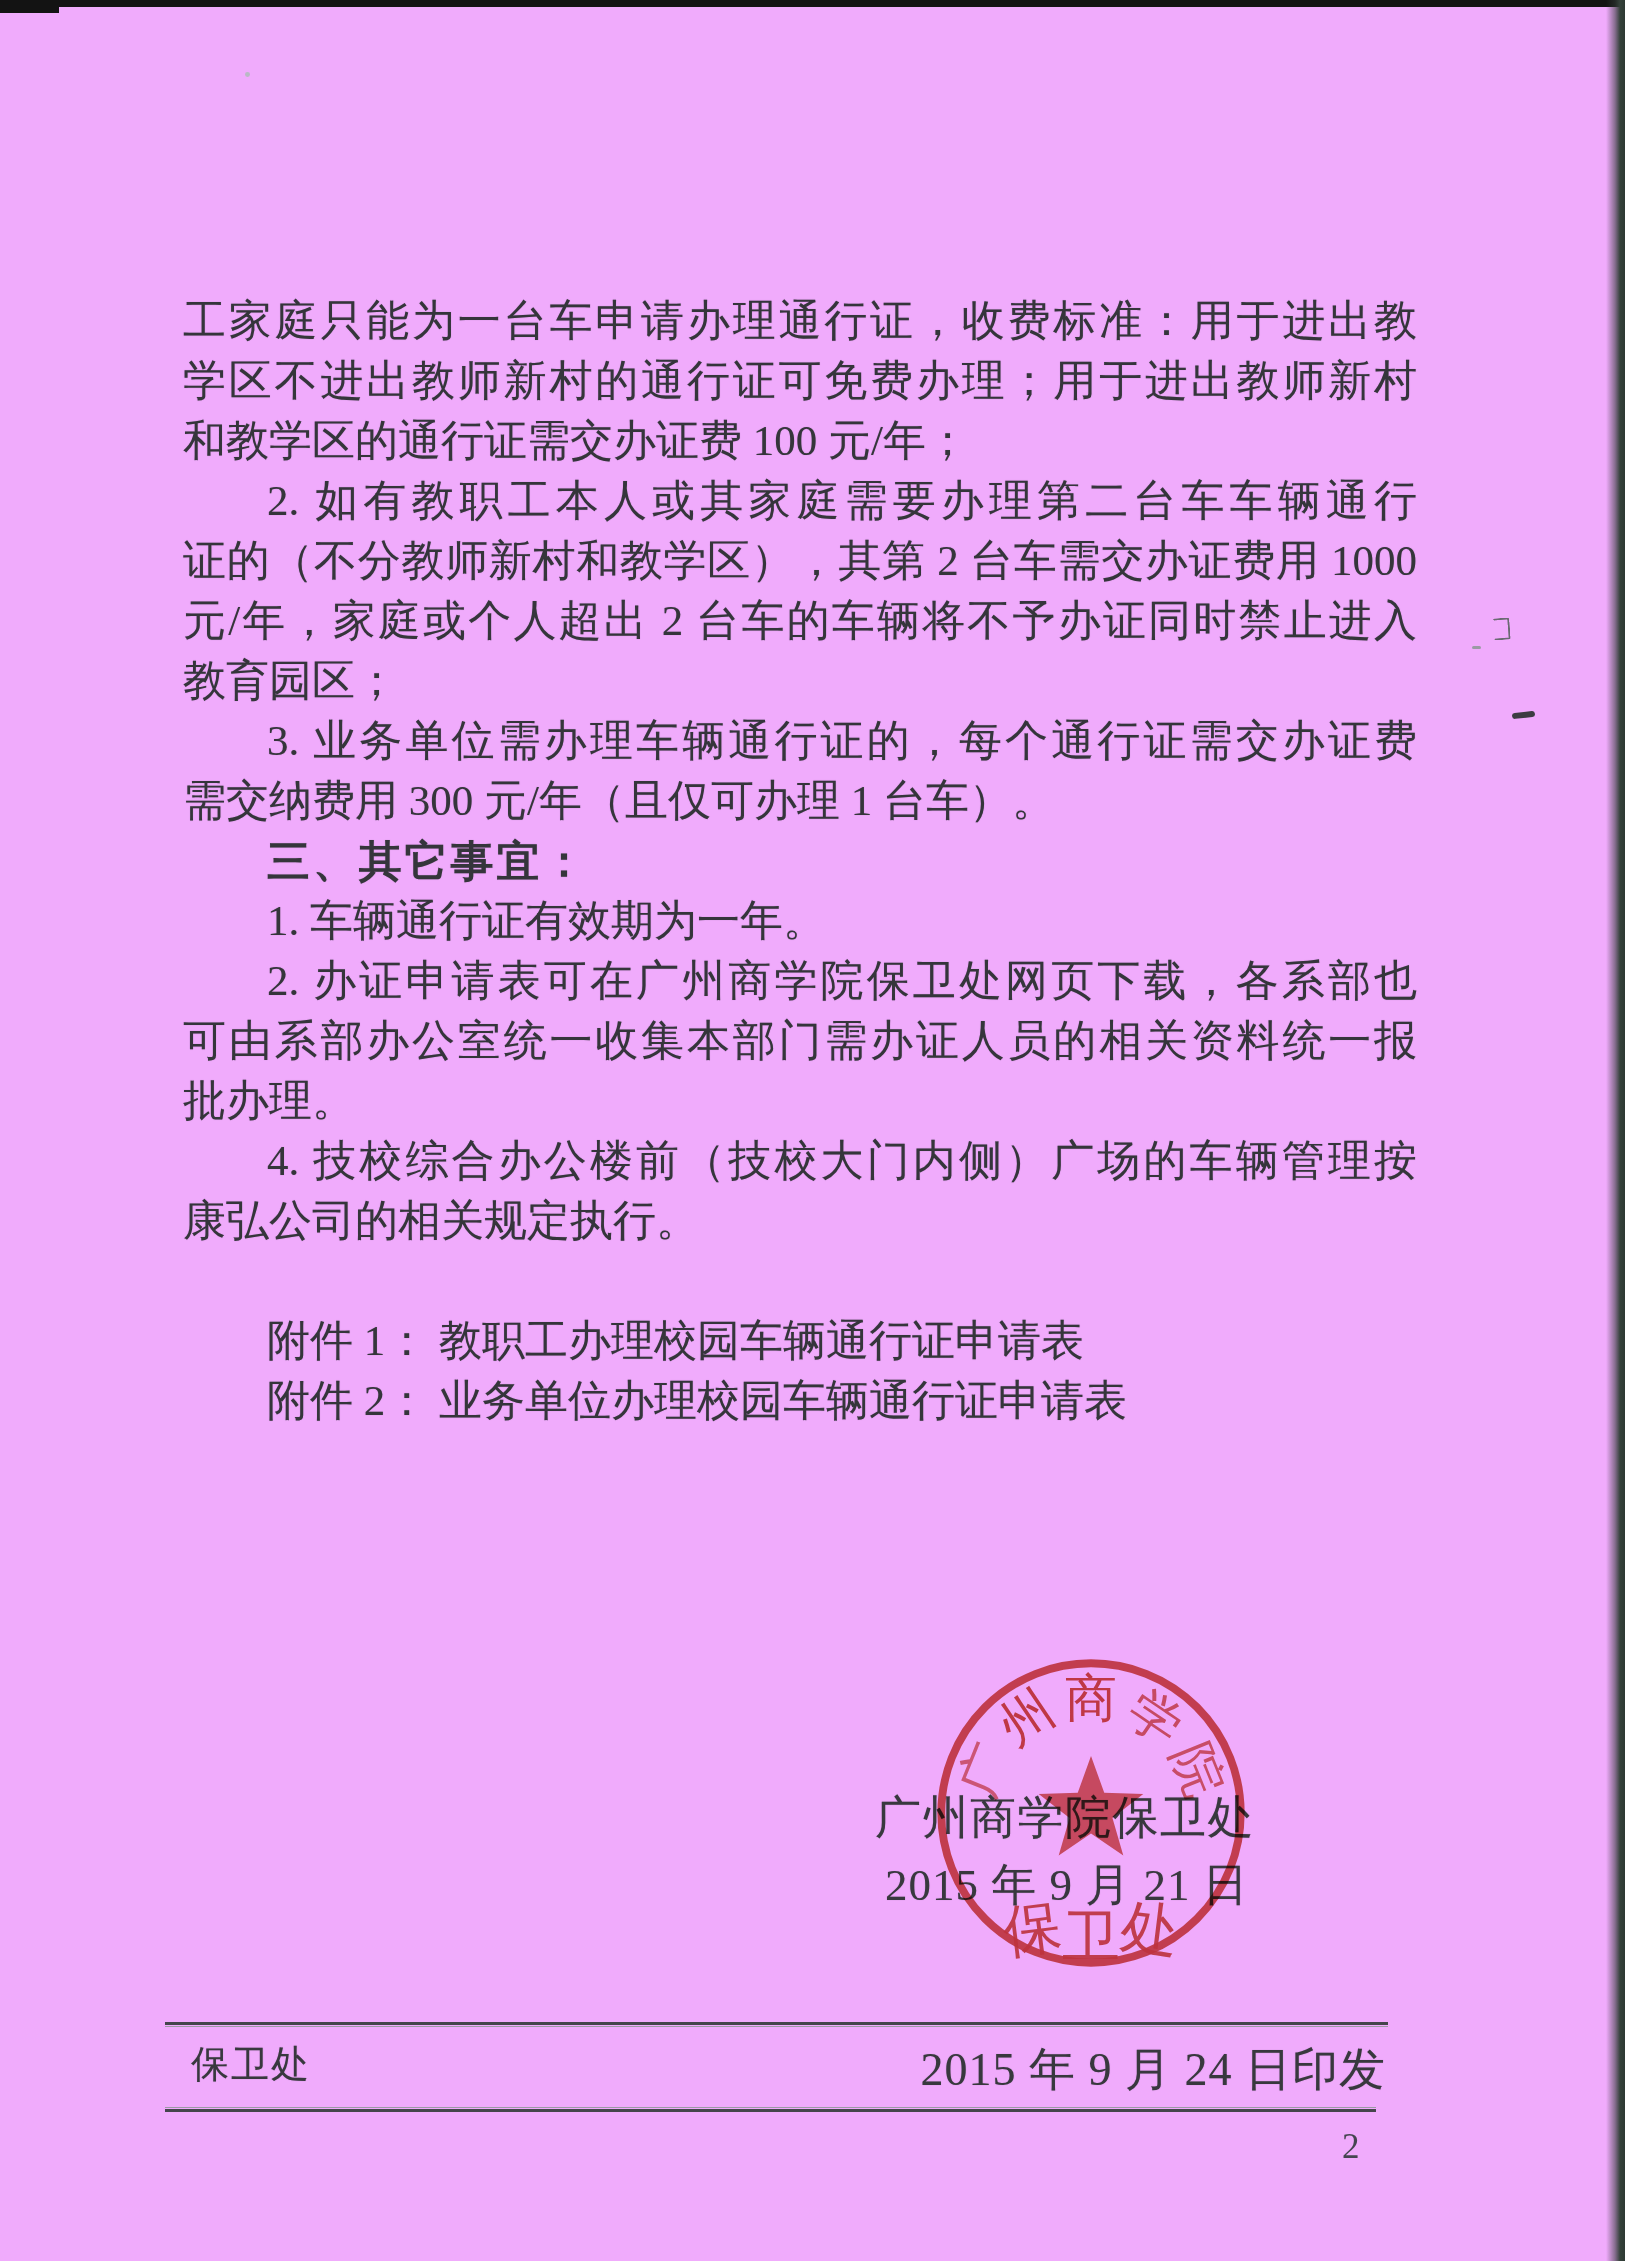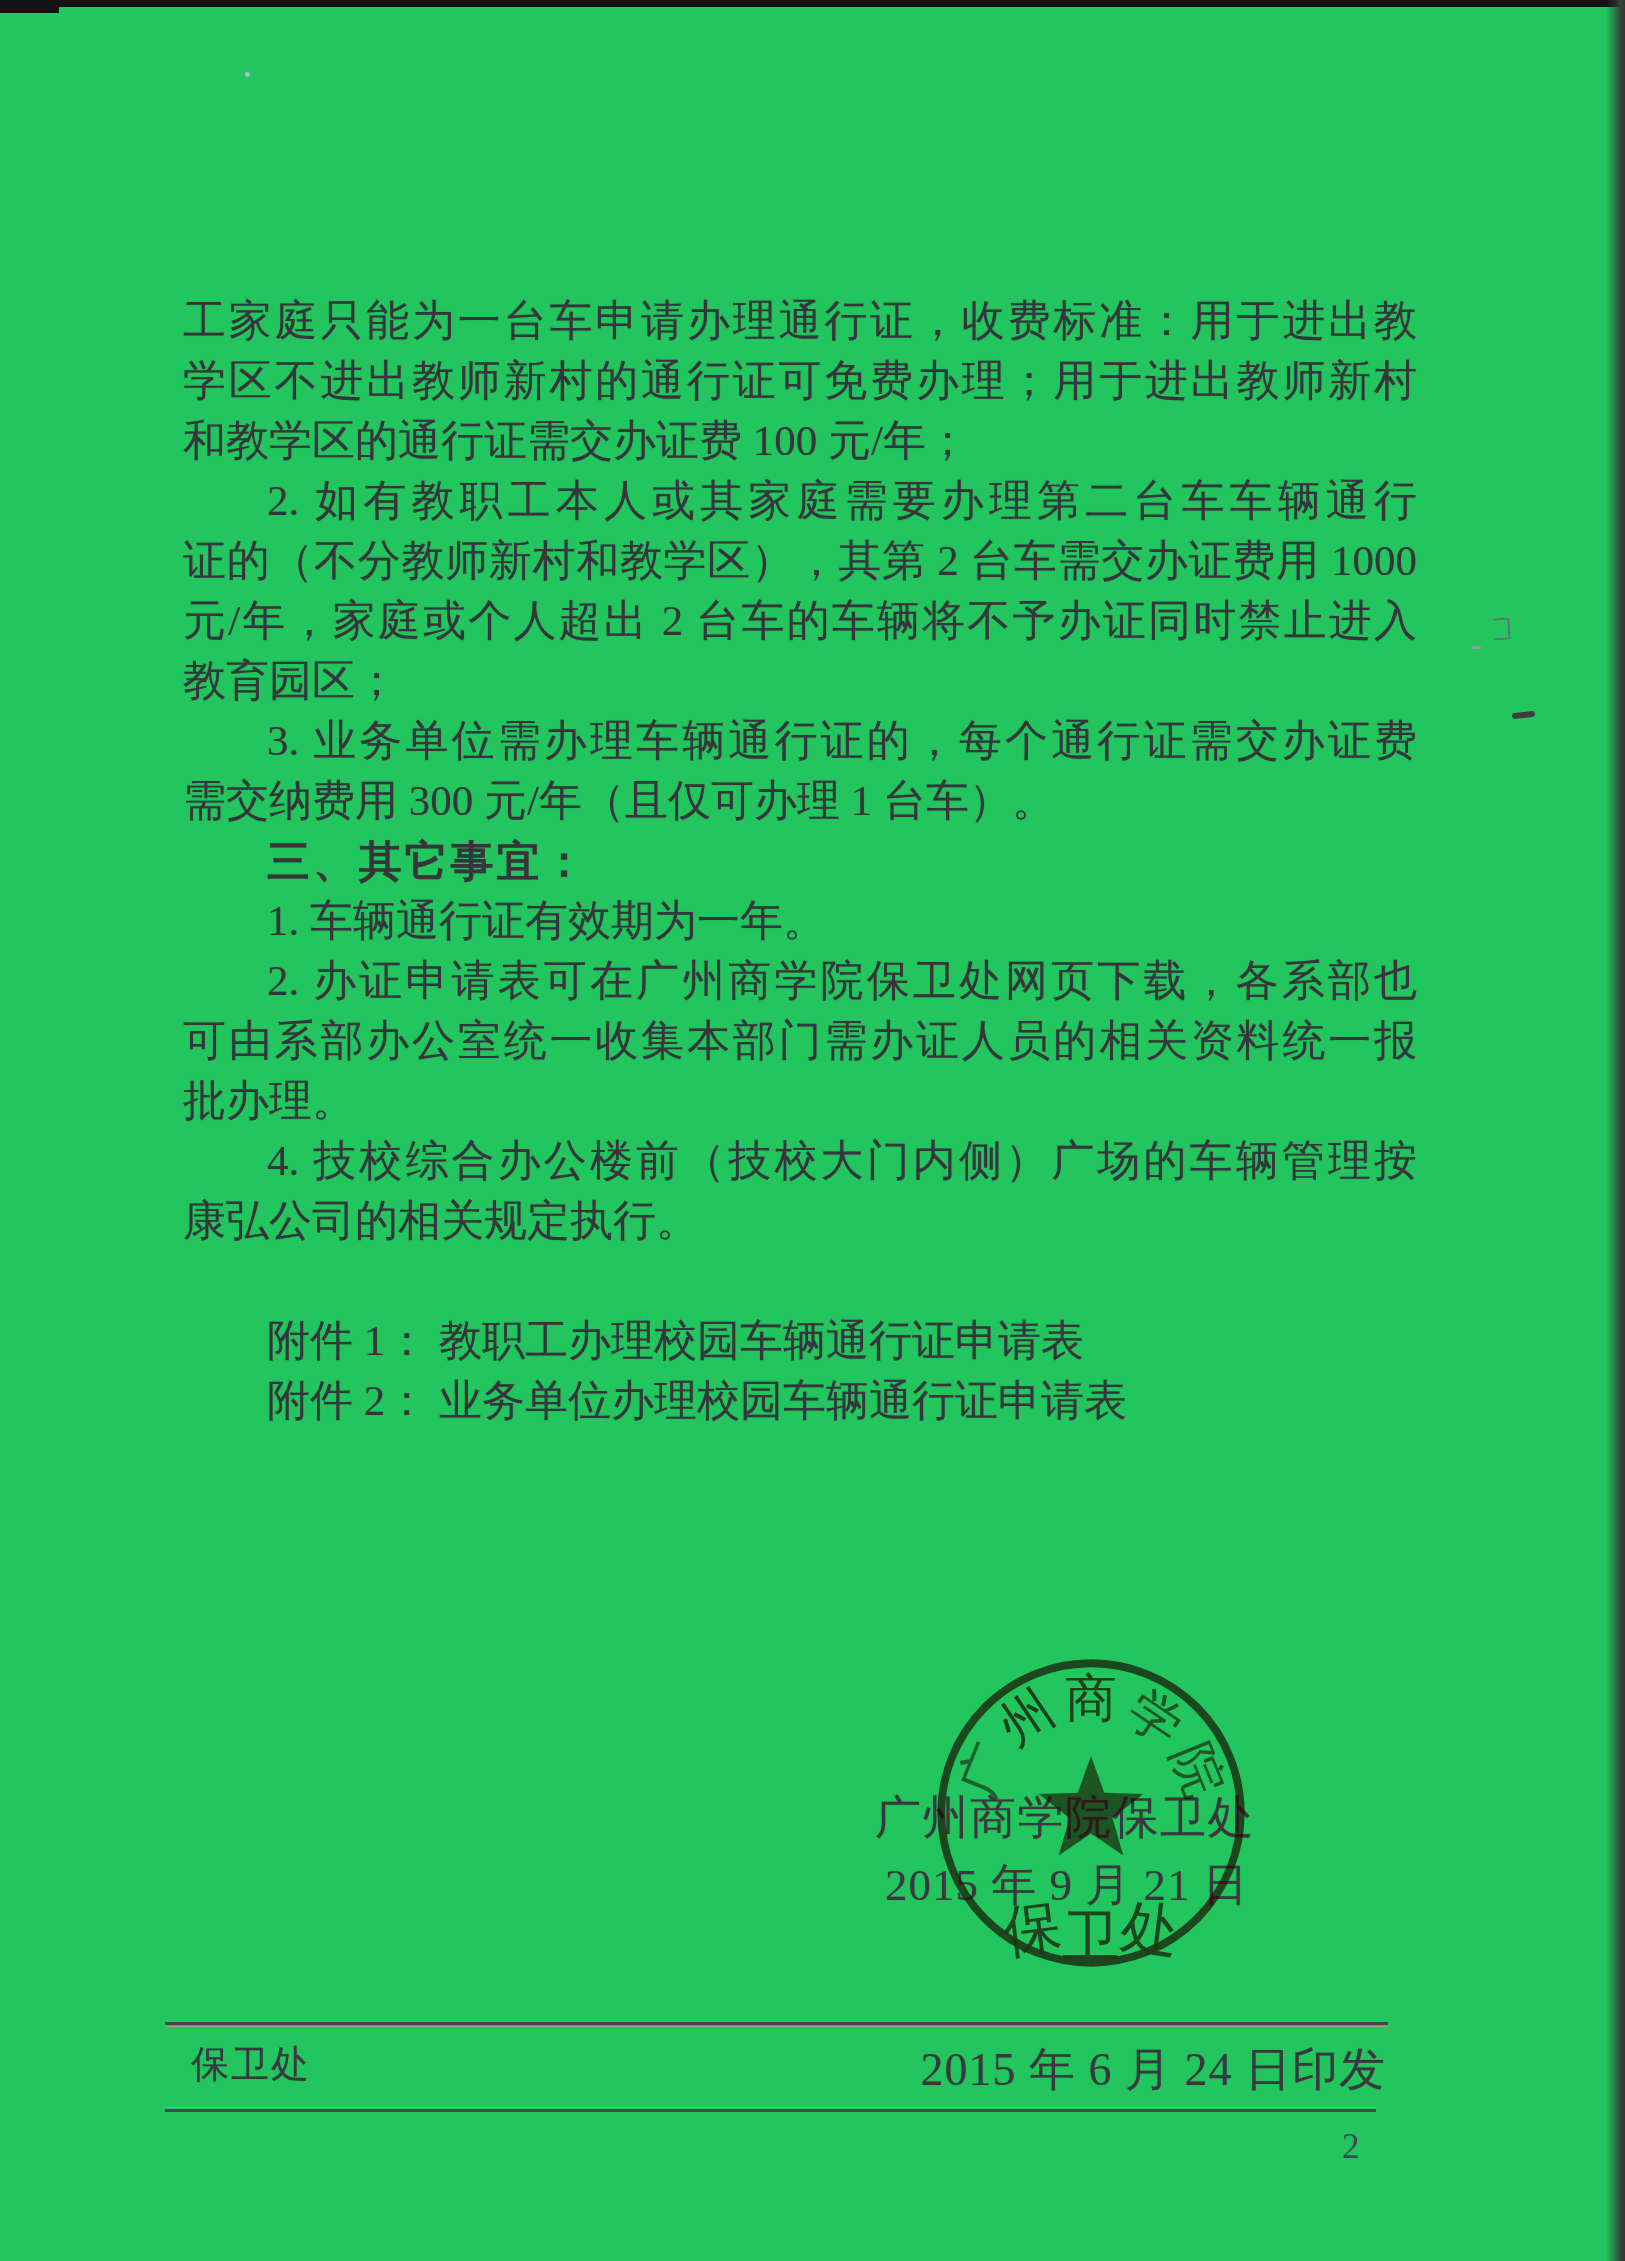--- a/index.html
+++ b/index.html
@@ -4,21 +4,21 @@
 <style>
   html, body { margin: 0; padding: 0; }
   body {
     width: 1626px; height: 2261px;
     background: #e9eaf2;
     font-family: "Liberation Serif", "DejaVu Serif", serif;
   }
   .page {
     position: relative;
     width: 1626px; height: 2261px;
-    background: #22c55e;
+    background: #f0abfc;
     overflow: hidden;
   }
   
   .scan-top {
     position: absolute; left: 0; top: 0;
     width: 1626px; height: 6.9px;
     background: #131313;
   }
   .scan-corner {
     position: absolute; left: 0; top: 0;
@@ -177,18 +177,18 @@
     </g>
     <g font-size="118" text-anchor="middle" dominant-baseline="central" opacity="0.9">
       <text transform="translate(210,566) rotate(-7)">保</text>
       <text transform="translate(330,580)">卫</text>
       <text transform="translate(450,566) rotate(7)">处</text>
     </g>
   </svg>
 
   <div class="rule-top"></div>
   <div class="footer-issuer">保卫处</div>
-  <div class="footer-date">2015 年 6 月 24 日印发</div>
+  <div class="footer-date">2015 年 9 月 24 日印发</div>
   <div class="rule-bottom"></div>
   <div class="page-number">2</div>
 
 </div>
 
 
 </body></html>

